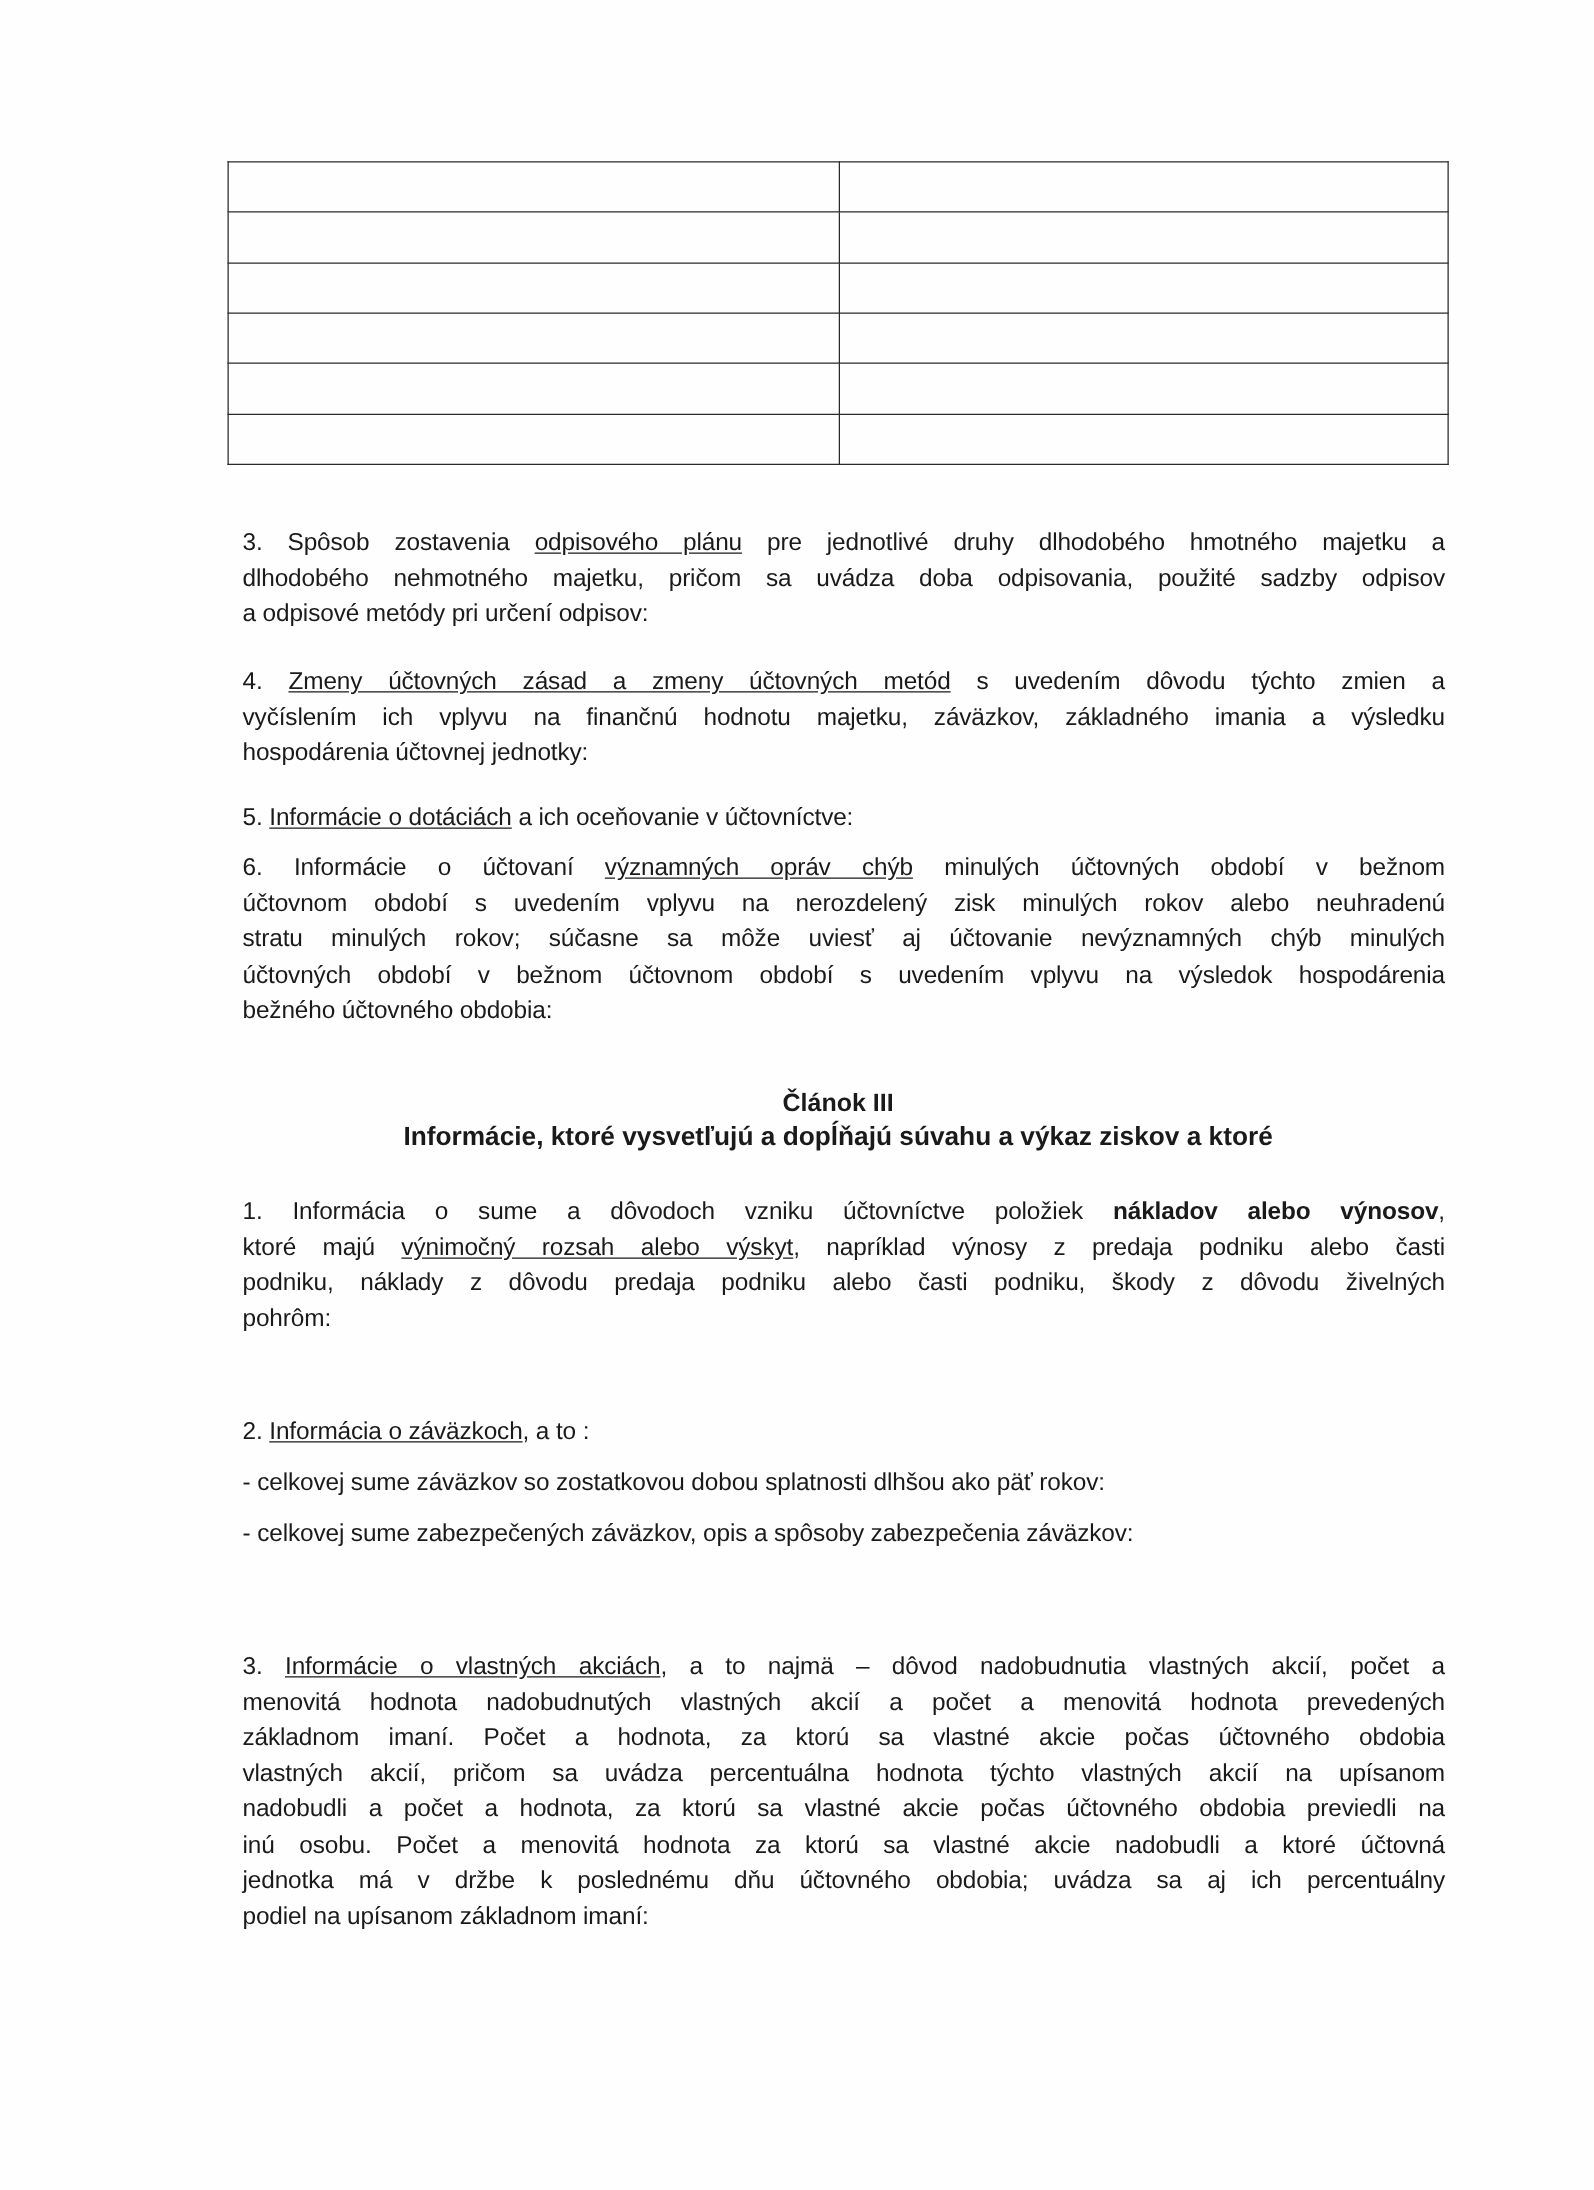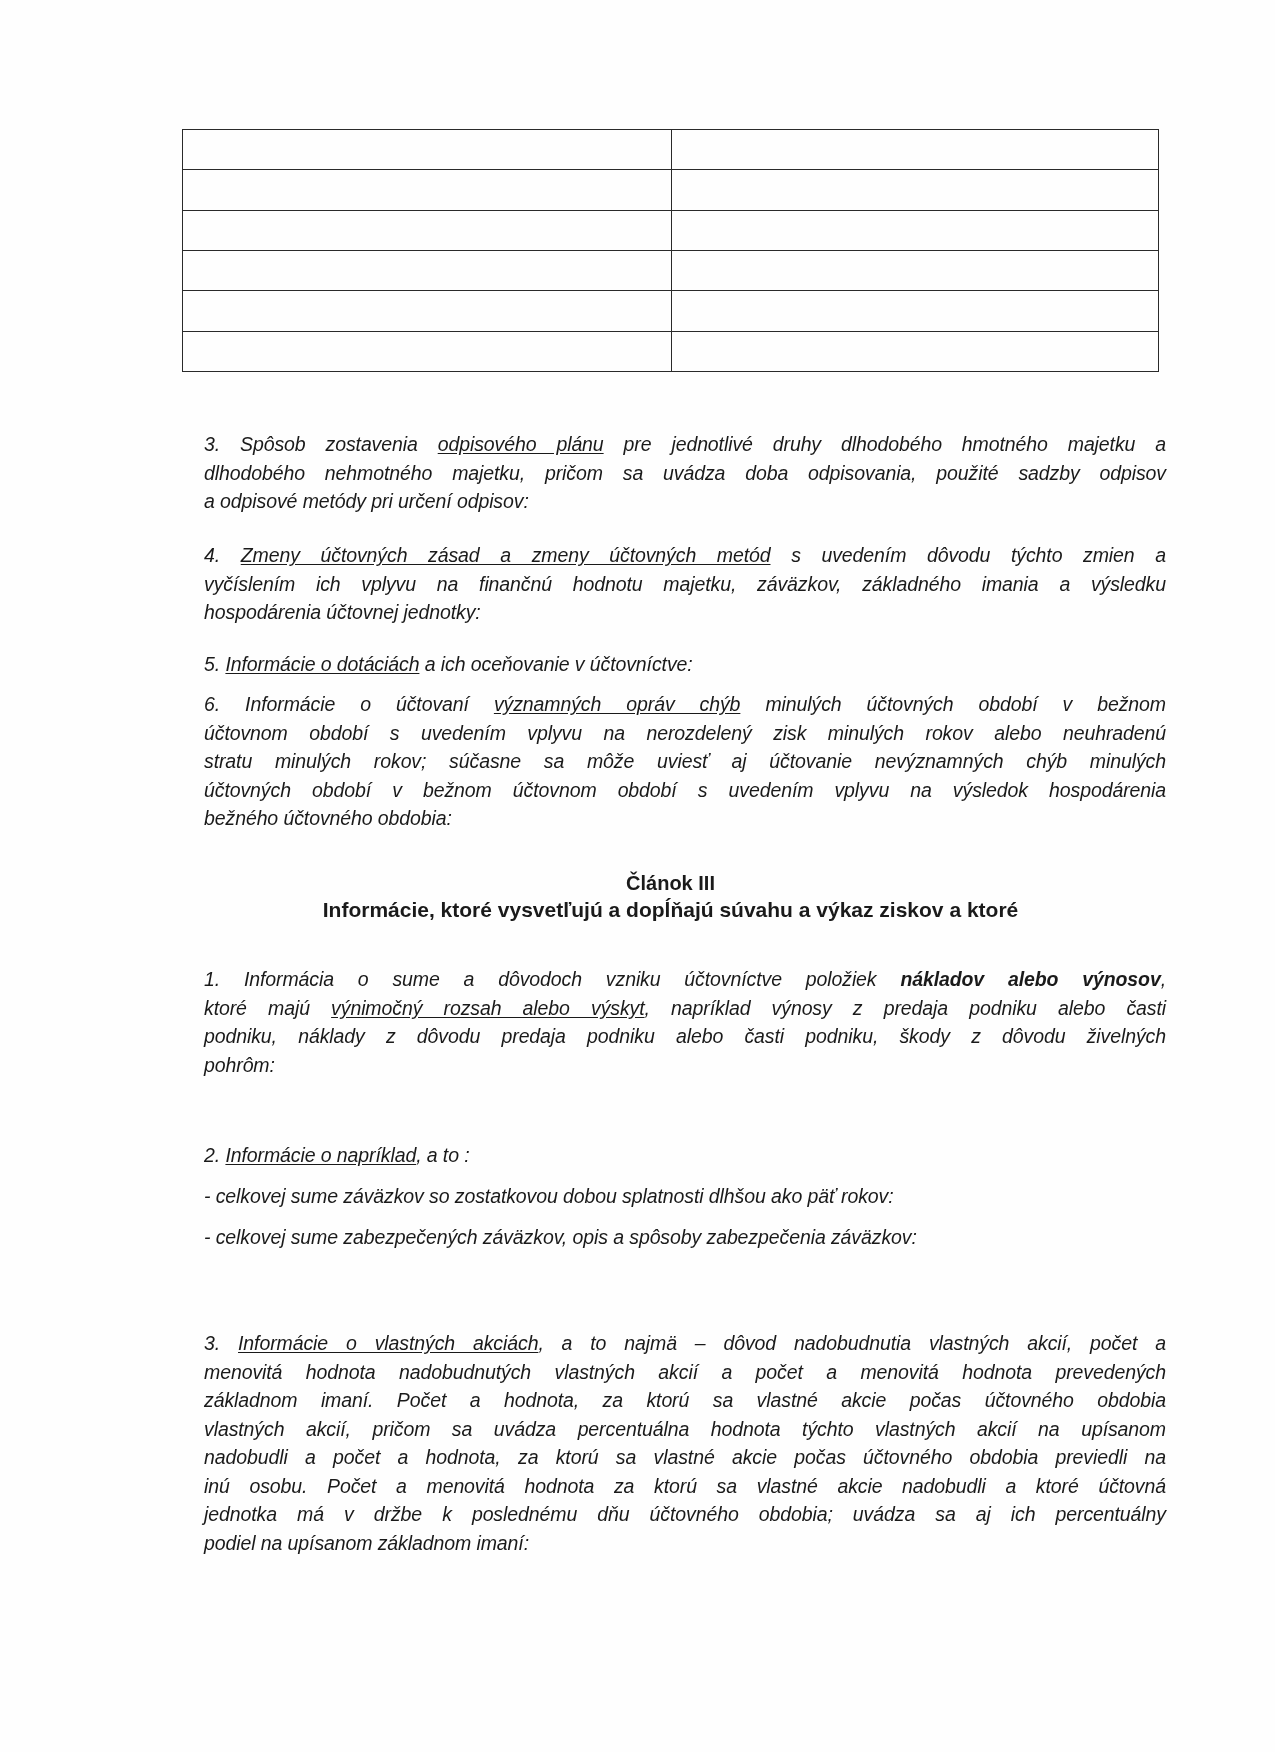--- a/index.html
+++ b/index.html
@@ -8,21 +8,21 @@
   .page { position: absolute; left: 0; top: 0; width: 1275px; height: 1752px; background: #fefefe; }
 
   
   .grid-table { position: absolute; left: 182px; top: 129px; width: 977px; height: 243px;
                 border-collapse: collapse; table-layout: fixed; }
   .grid-table td { border: 1.5px solid #2a2a2a; height: 38.5px; padding: 0; }
   .grid-table td.c1 { width: 488px; }
   .grid-table td.c2 { border-left-width: 1px; }
 
   .para { position: absolute; left: 190px; width: 962px; font-size: 19.5px; line-height: 28.5px;
-          text-align: justify; margin: 14px; letter-spacing: -0.1px; font-style: italic; }
+          text-align: justify; margin: 4px; letter-spacing: -0.1px; }
   .para u { text-decoration: underline; text-underline-offset: 2px; }
   .para b { font-weight: bold; }
   .line { display: block; text-align: justify; text-align-last: justify; }
   .line.last { text-align-last: left; }
 
   .heading { position: absolute; left: 182px; width: 977px; text-align: center; font-weight: bold; margin: 0; }
   .heading.h1 { top: 870px; font-size: 20px; line-height: 26px; }
   .heading.h2 { top: 896px; font-size: 21px; line-height: 28px; }
 </style>
 </head>
@@ -87,21 +87,21 @@
   <p class="heading h2">Informácie, ktoré vysvetľujú a dopĺňajú súvahu a výkaz ziskov a ktoré</p>
 
   <div class="para" style="top:951px;">
     <span class="line"><span>1.</span> <span>Informácia o sume a dôvodoch vzniku účtovníctve položiek </span><b>nákladov alebo výnosov</b><span>,</span></span>
     <span class="line"><span>ktoré majú </span><u>výnimočný rozsah alebo výskyt</u><span>, napríklad výnosy z predaja podniku alebo časti</span></span>
     <span class="line">podniku, náklady z dôvodu predaja podniku alebo časti podniku, škody z dôvodu živelných</span>
     <span class="line last">pohrôm:</span>
   </div>
 
   <div class="para" style="top:1127px;">
-    <span class="line last"><span>2.</span> <u>Informácie o napríklad</u><span>, a to :</span></span>
+    <span class="line last"><span>2.</span> <u>Informácia o záväzkoch</u><span>, a to :</span></span>
   </div>
   <div class="para" style="top:1168px;">
     <span class="line last">- celkovej sume záväzkov so zostatkovou dobou splatnosti dlhšou ako päť rokov:</span>
   </div>
   <div class="para" style="top:1209px;">
     <span class="line last">- celkovej sume zabezpečených záväzkov, opis a spôsoby zabezpečenia záväzkov:</span>
   </div>
 
   <div class="para" style="top:1315px;">
     <span class="line"><span>3.</span> <u>Informácie o vlastných akciách</u><span>, a to najmä – dôvod nadobudnutia vlastných akcií, počet a</span></span>

